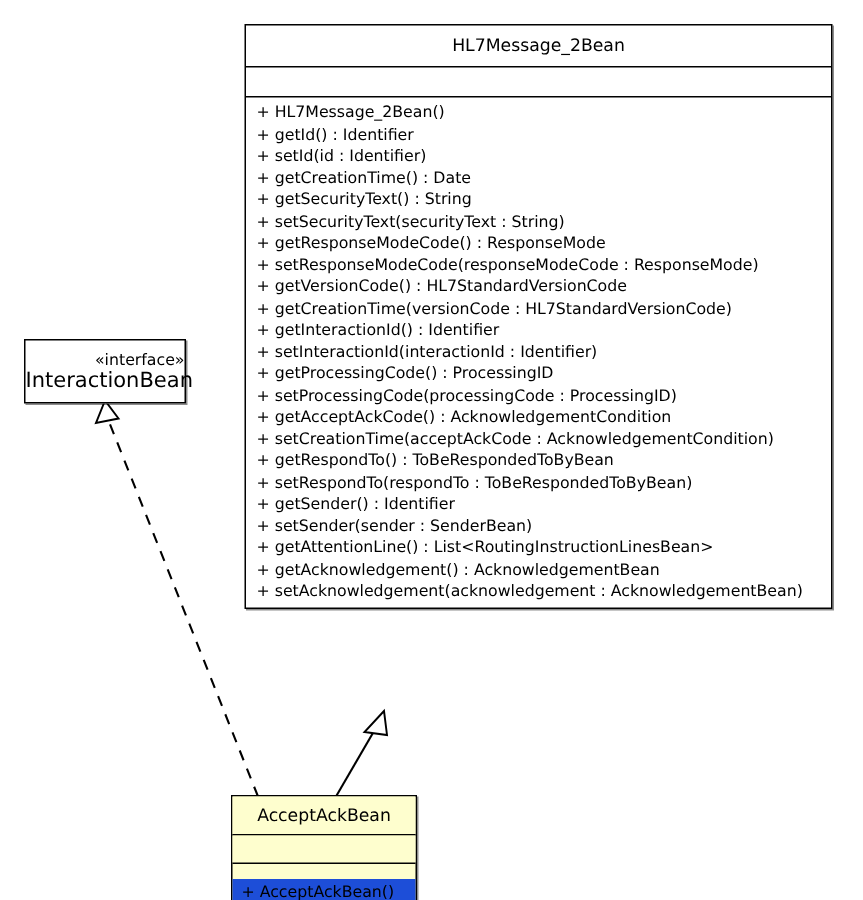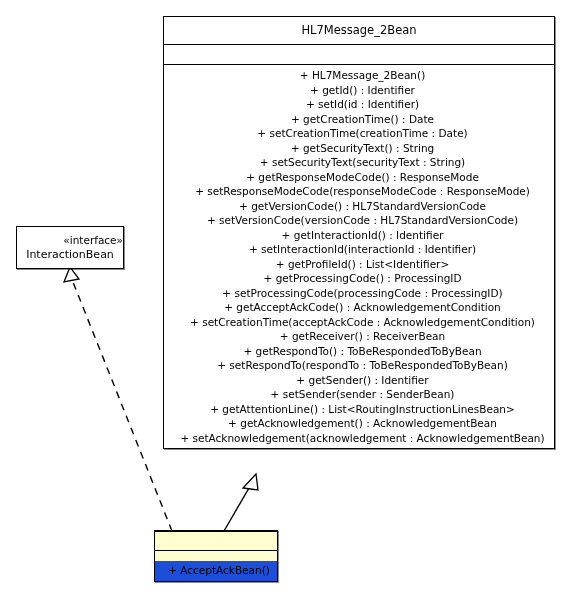--- a/index.html
+++ b/index.html
@@ -67,21 +67,20 @@
   .uml-members {
     padding: 3px 0 3px 0;
   }
 
   .uml-member {
     font-size: 10.5px;
     line-height: 14.5px;
     white-space: nowrap;
     padding-left: 7px;
     letter-spacing: 0px;
-    text-align: center;
   }
 
   
   #main-class {
     left: 163px;
     top: 6px;
     width: 392px;
   }
   #main-class .uml-title {
     font-size: 11.5px;
@@ -94,21 +93,21 @@
     width: 108px;
   }
   #interface-class .iface-stereo {
     text-align: right;
     font-size: 10.5px;
     line-height: 14px;
     padding-top: 6px;
   }
   #interface-class .iface-name {
     text-align: center;
-    font-size: 11px;
+    font-size: 14px;
     line-height: 15px;
     padding-bottom: 6px;
   }
 
   
   #sub-class {
     left: 154px;
     top: 520px;
     width: 124px;
     background: #fefece;
@@ -154,51 +153,49 @@
   <div class="uml-box" id="main-class">
     <div class="uml-title">HL7Message_2Bean</div>
     <div class="uml-sep"></div>
     <div class="uml-empty"></div>
     <div class="uml-sep"></div>
     <div class="uml-members" id="main-methods">
         <div class="uml-member">+ HL7Message_2Bean()</div>
         <div class="uml-member">+ getId() : Identifier</div>
         <div class="uml-member">+ setId(id : Identifier)</div>
         <div class="uml-member">+ getCreationTime() : Date</div>
-        <div class="uml-member">+ setCreationTime(creationTime : Date)</div>
         <div class="uml-member">+ getSecurityText() : String</div>
         <div class="uml-member">+ setSecurityText(securityText : String)</div>
         <div class="uml-member">+ getResponseModeCode() : ResponseMode</div>
         <div class="uml-member">+ setResponseModeCode(responseModeCode : ResponseMode)</div>
         <div class="uml-member">+ getVersionCode() : HL7StandardVersionCode</div>
-        <div class="uml-member">+ setVersionCode(versionCode : HL7StandardVersionCode)</div>
+        <div class="uml-member">+ getCreationTime(versionCode : HL7StandardVersionCode)</div>
         <div class="uml-member">+ getInteractionId() : Identifier</div>
         <div class="uml-member">+ setInteractionId(interactionId : Identifier)</div>
-        <div class="uml-member">+ getProfileId() : List&lt;Identifier&gt;</div>
         <div class="uml-member">+ getProcessingCode() : ProcessingID</div>
         <div class="uml-member">+ setProcessingCode(processingCode : ProcessingID)</div>
         <div class="uml-member">+ getAcceptAckCode() : AcknowledgementCondition</div>
         <div class="uml-member">+ setCreationTime(acceptAckCode : AcknowledgementCondition)</div>
-        <div class="uml-member">+ getReceiver() : ReceiverBean</div>
         <div class="uml-member">+ getRespondTo() : ToBeRespondedToByBean</div>
         <div class="uml-member">+ setRespondTo(respondTo : ToBeRespondedToByBean)</div>
         <div class="uml-member">+ getSender() : Identifier</div>
         <div class="uml-member">+ setSender(sender : SenderBean)</div>
         <div class="uml-member">+ getAttentionLine() : List&lt;RoutingInstructionLinesBean&gt;</div>
         <div class="uml-member">+ getAcknowledgement() : AcknowledgementBean</div>
         <div class="uml-member">+ setAcknowledgement(acknowledgement : AcknowledgementBean)</div>
       </div>
   </div>
 
   <div class="uml-box" id="interface-class">
     <div class="iface-stereo">«interface»</div>
     <div class="iface-name">InteractionBean</div>
   </div>
 
   <div class="uml-box" id="sub-class">
+    <div class="uml-title">AcceptAckBean</div>
     <div class="uml-sep"></div>
     <div class="uml-empty"></div>
     <div class="uml-sep"></div>
     <div class="uml-members" id="sub-methods">
         <div class="uml-member">+ AcceptAckBean()</div>
       </div>
   </div>
 
 </div>
 

